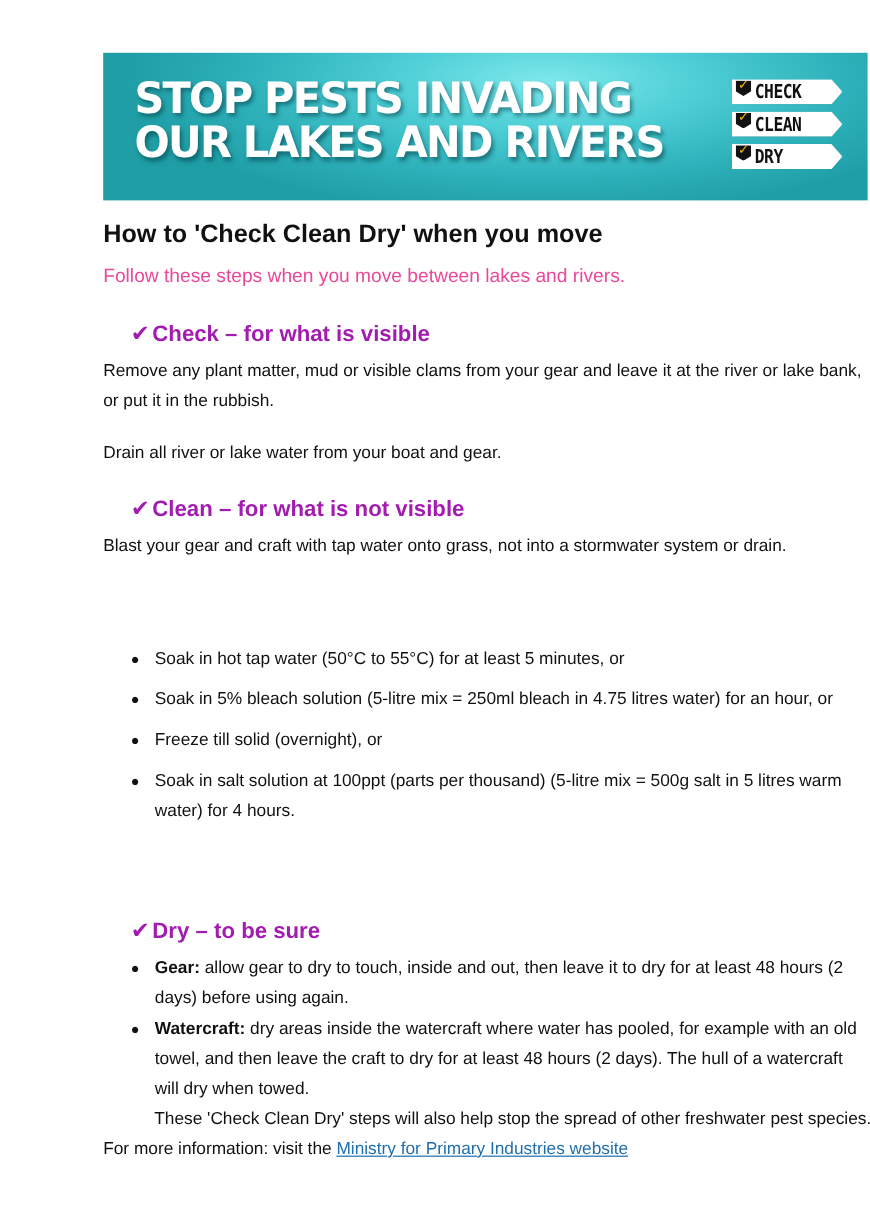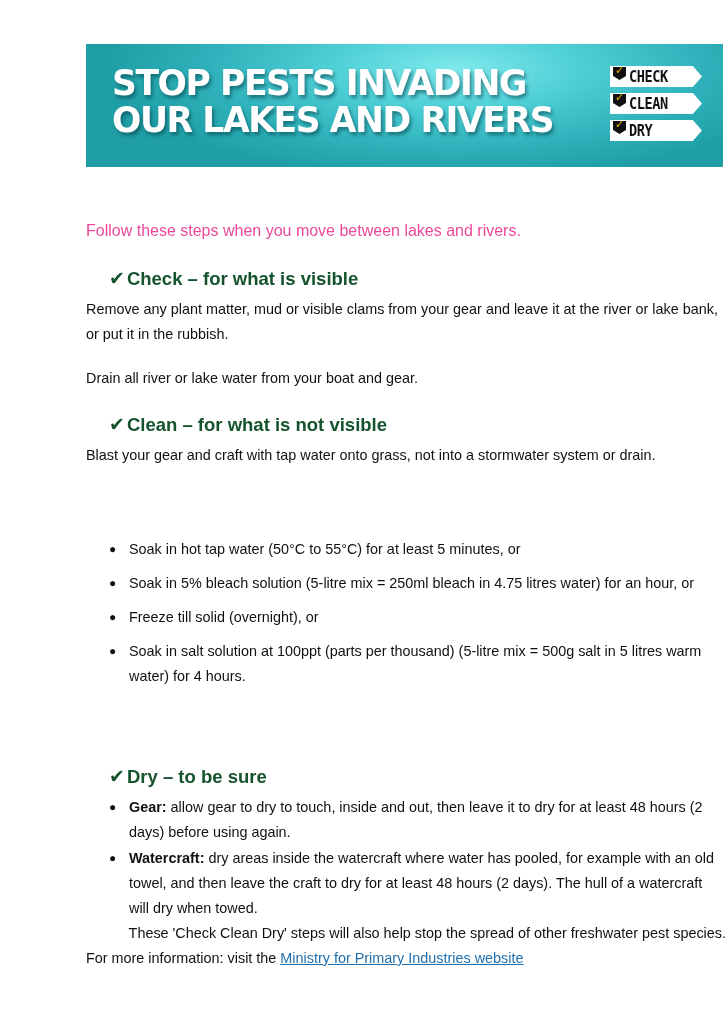--- a/index.html
+++ b/index.html
@@ -106,21 +106,21 @@
       top: 178px;
       left: 0;
       font-size: 16px;
       color: #ec4899;
     }
     .section-heading {
       position: absolute;
       left: 23px;
       font-size: 18.5px;
       font-weight: bold;
-      color: #14532d;
+      color: #a21caf;
       white-space: nowrap;
     }
     .section-heading .check-icon {
       font-family: "DejaVu Sans", sans-serif;
       font-weight: normal;
       font-size: 19px;
       margin-right: 2px;
     }
     .para {
       position: absolute;
@@ -179,20 +179,21 @@
         <span class="tag-box"></span>
         <span class="tag-label">CLEAN</span>
       </div>
       <div class="tag">
         <span class="tag-box"></span>
         <span class="tag-label">DRY</span>
       </div>
     </div>
   </div>
 
+  <h1 class="title">How to 'Check Clean Dry' when you move</h1>
   <div class="intro">Follow these steps when you move between lakes and rivers.</div>
 
   <div class="section-heading" style="top:223px;">
     <span class="check-icon">✔</span><span>Check – for what is visible</span>
   </div>
   <div class="para" style="top:322px;">Drain all river or lake water from your boat and gear.</div>
   <div class="para" style="top:253px;">Remove any plant matter, mud or visible clams from your gear and leave it at the river or lake bank, or put it in the rubbish.</div>
 
   <div class="section-heading" style="top:369px;">
     <span class="check-icon">✔</span><span>Clean – for what is not visible</span>

